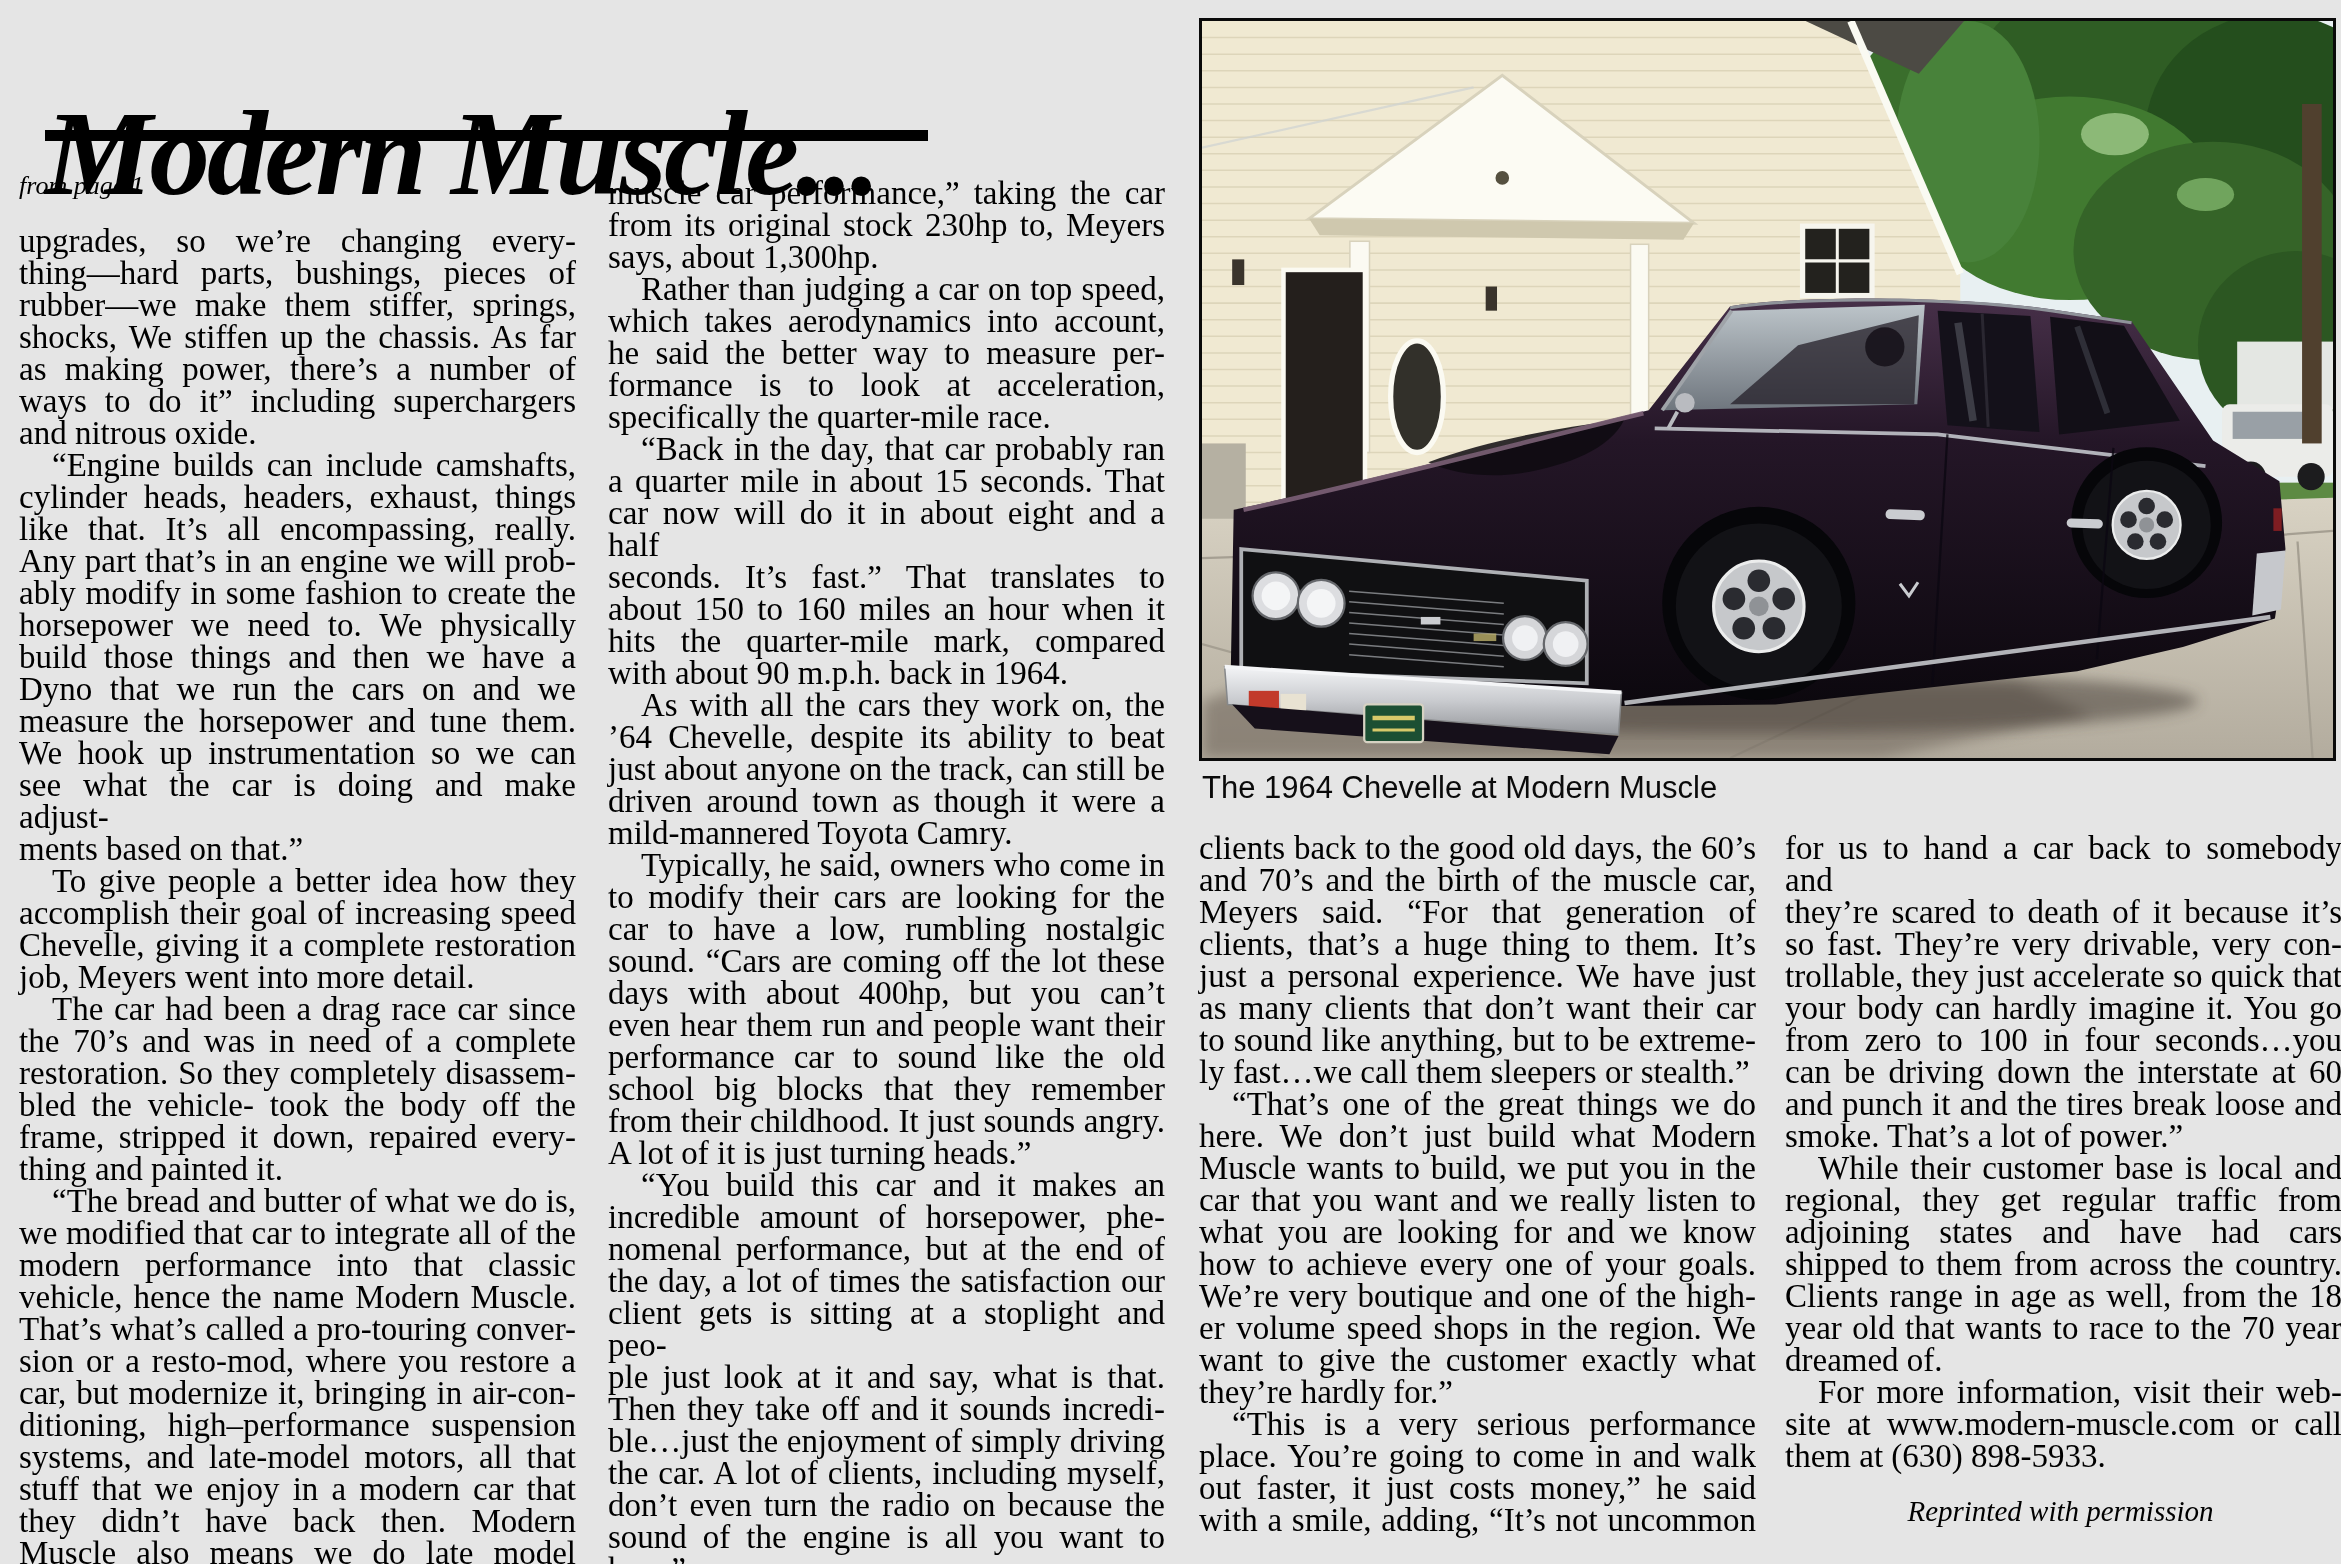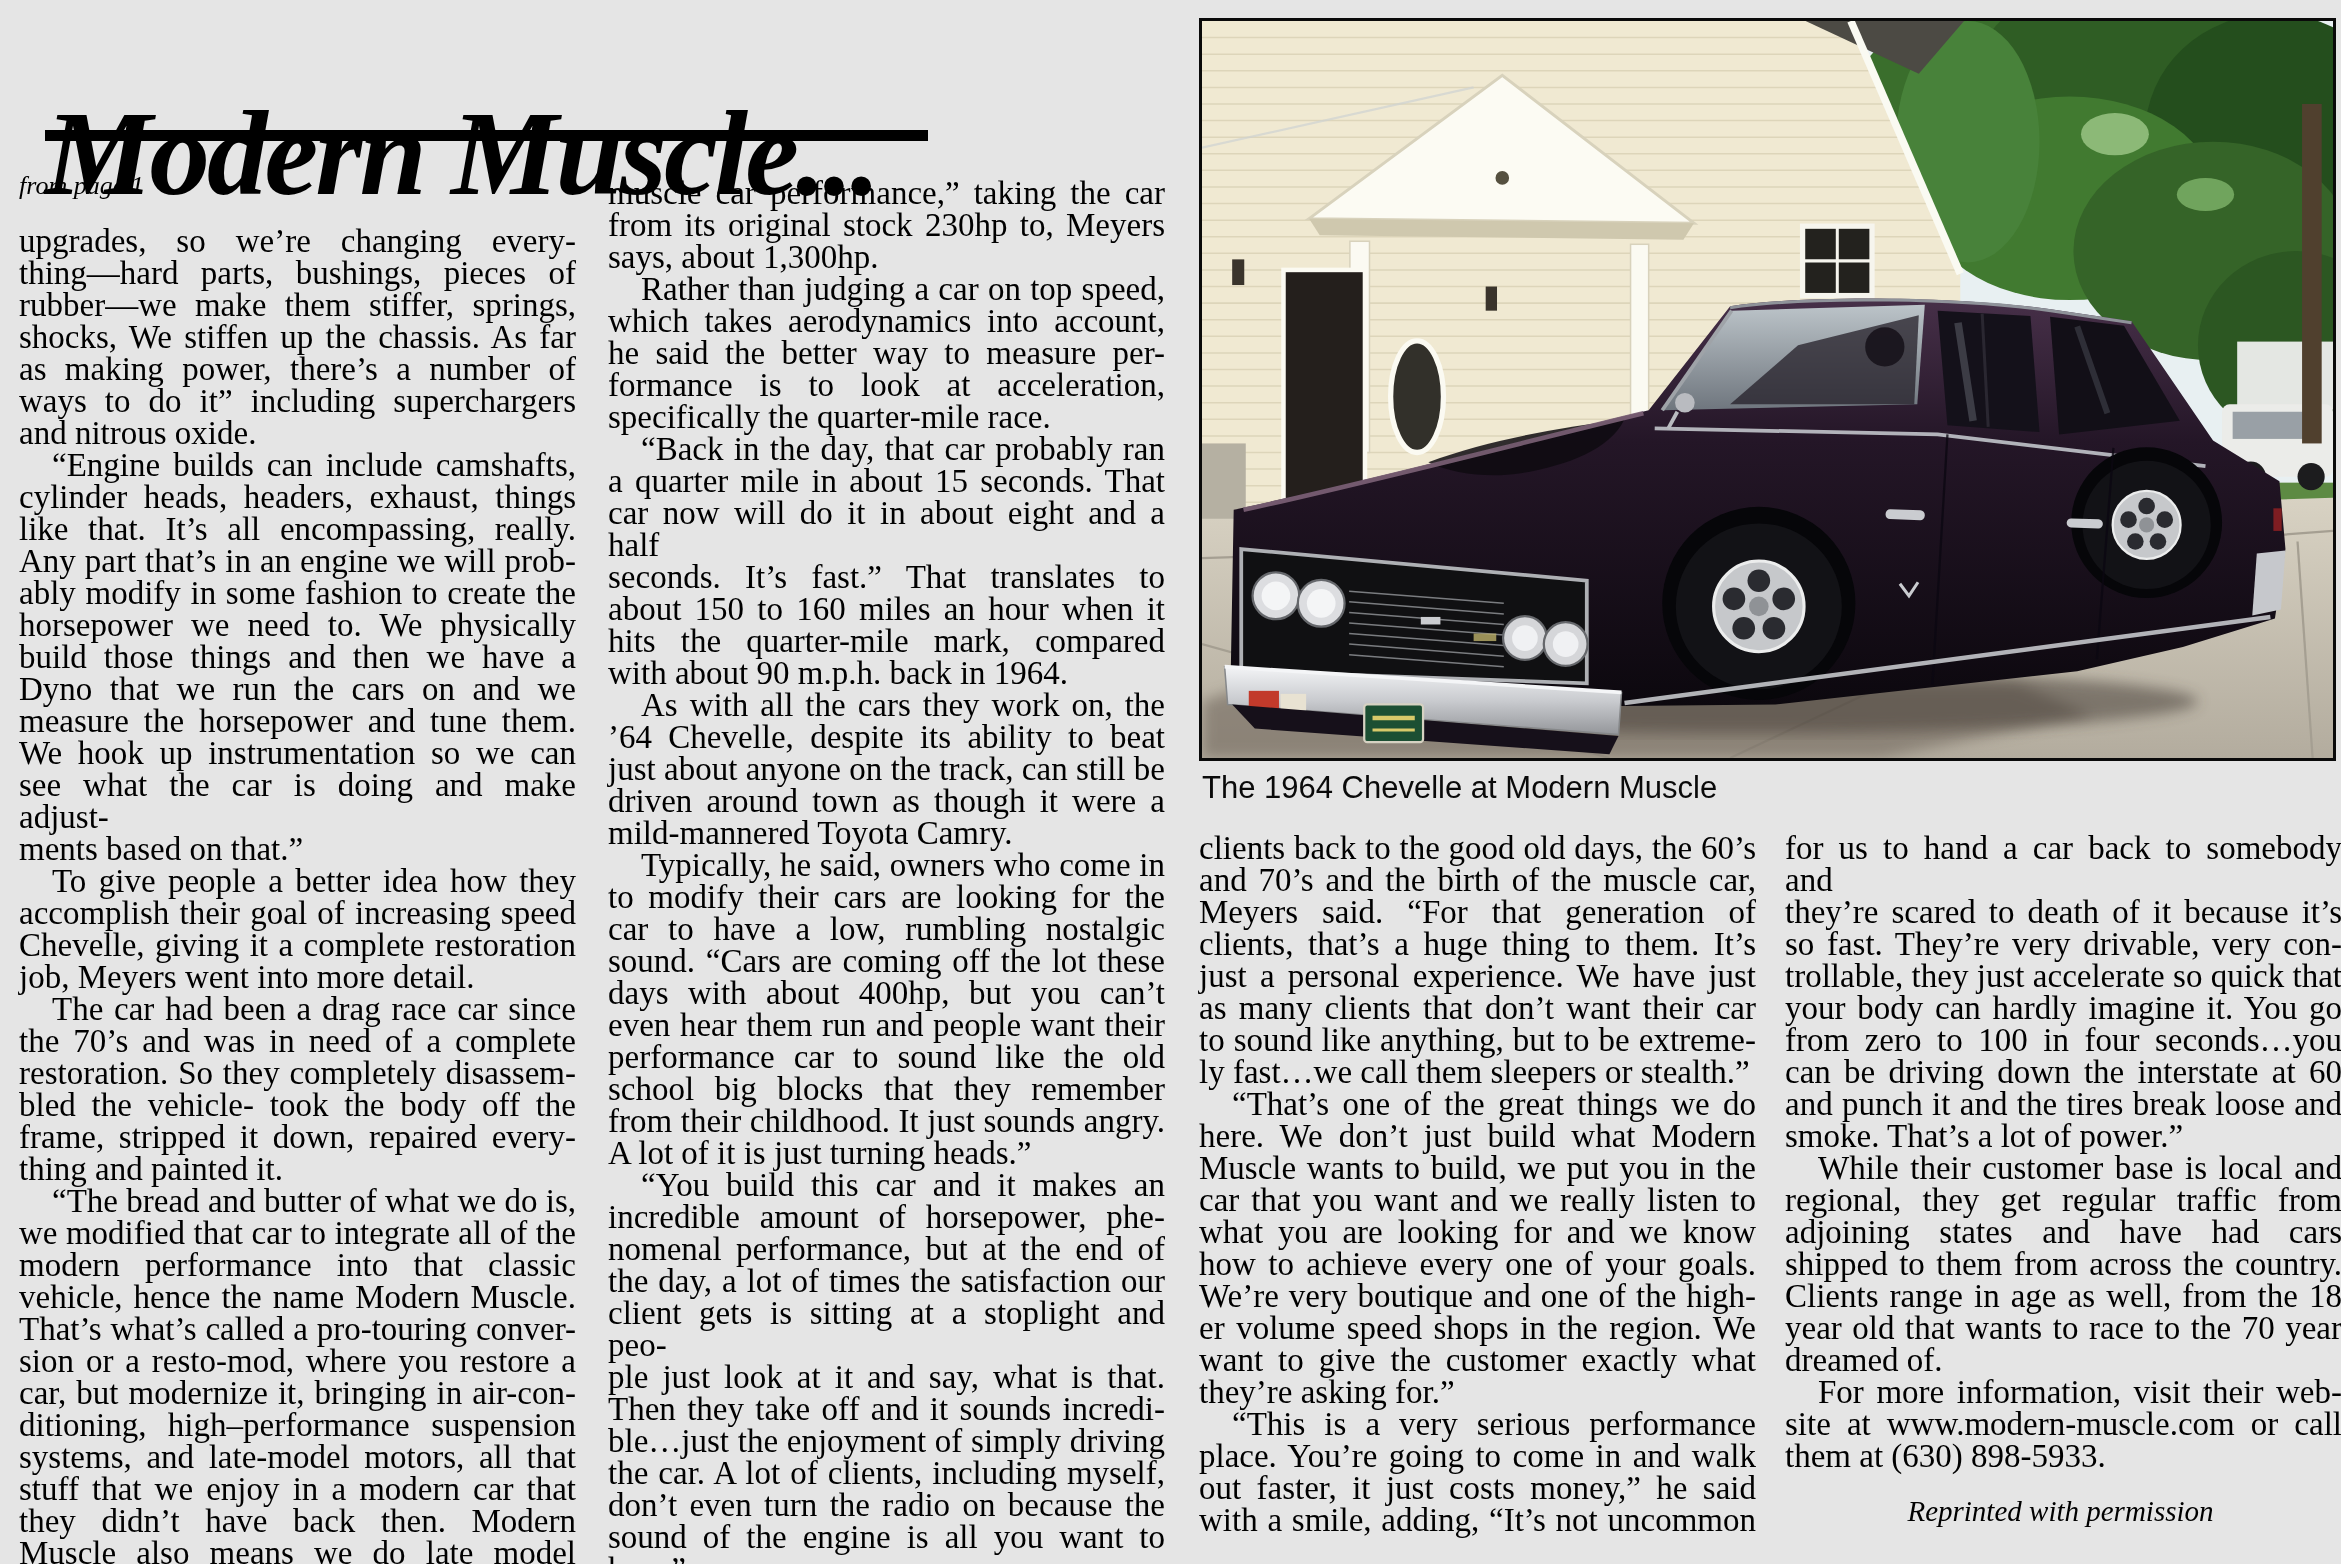--- a/index.html
+++ b/index.html
@@ -134,21 +134,21 @@
       <div class="line endline">ly fast…we call them sleepers or stealth.”</div>
       <div class="line indent">“That’s one of the great things we do</div>
       <div class="line">here. We don’t just build what Modern</div>
       <div class="line">Muscle wants to build, we put you in the</div>
       <div class="line">car that you want and we really listen to</div>
       <div class="line">what you are looking for and we know</div>
       <div class="line">how to achieve every one of your goals.</div>
       <div class="line">We’re very boutique and one of the high-</div>
       <div class="line">er volume speed shops in the region. We</div>
       <div class="line">want to give the customer exactly what</div>
-      <div class="line endline">they’re asking for.”</div>
+      <div class="line endline">they’re hardly for.”</div>
       <div class="line indent">“This is a very serious performance</div>
       <div class="line">place. You’re going to come in and walk</div>
       <div class="line">out faster, it just costs money,” he said</div>
       <div class="line">with a smile, adding, “It’s not uncommon</div>
     </div>
   <div class="col" id="col4">
       <div class="line">for us to hand a car back to somebody and</div>
       <div class="line">they’re scared to death of it because it’s</div>
       <div class="line">so fast. They’re very drivable, very con-</div>
       <div class="line">trollable, they just accelerate so quick that</div>

